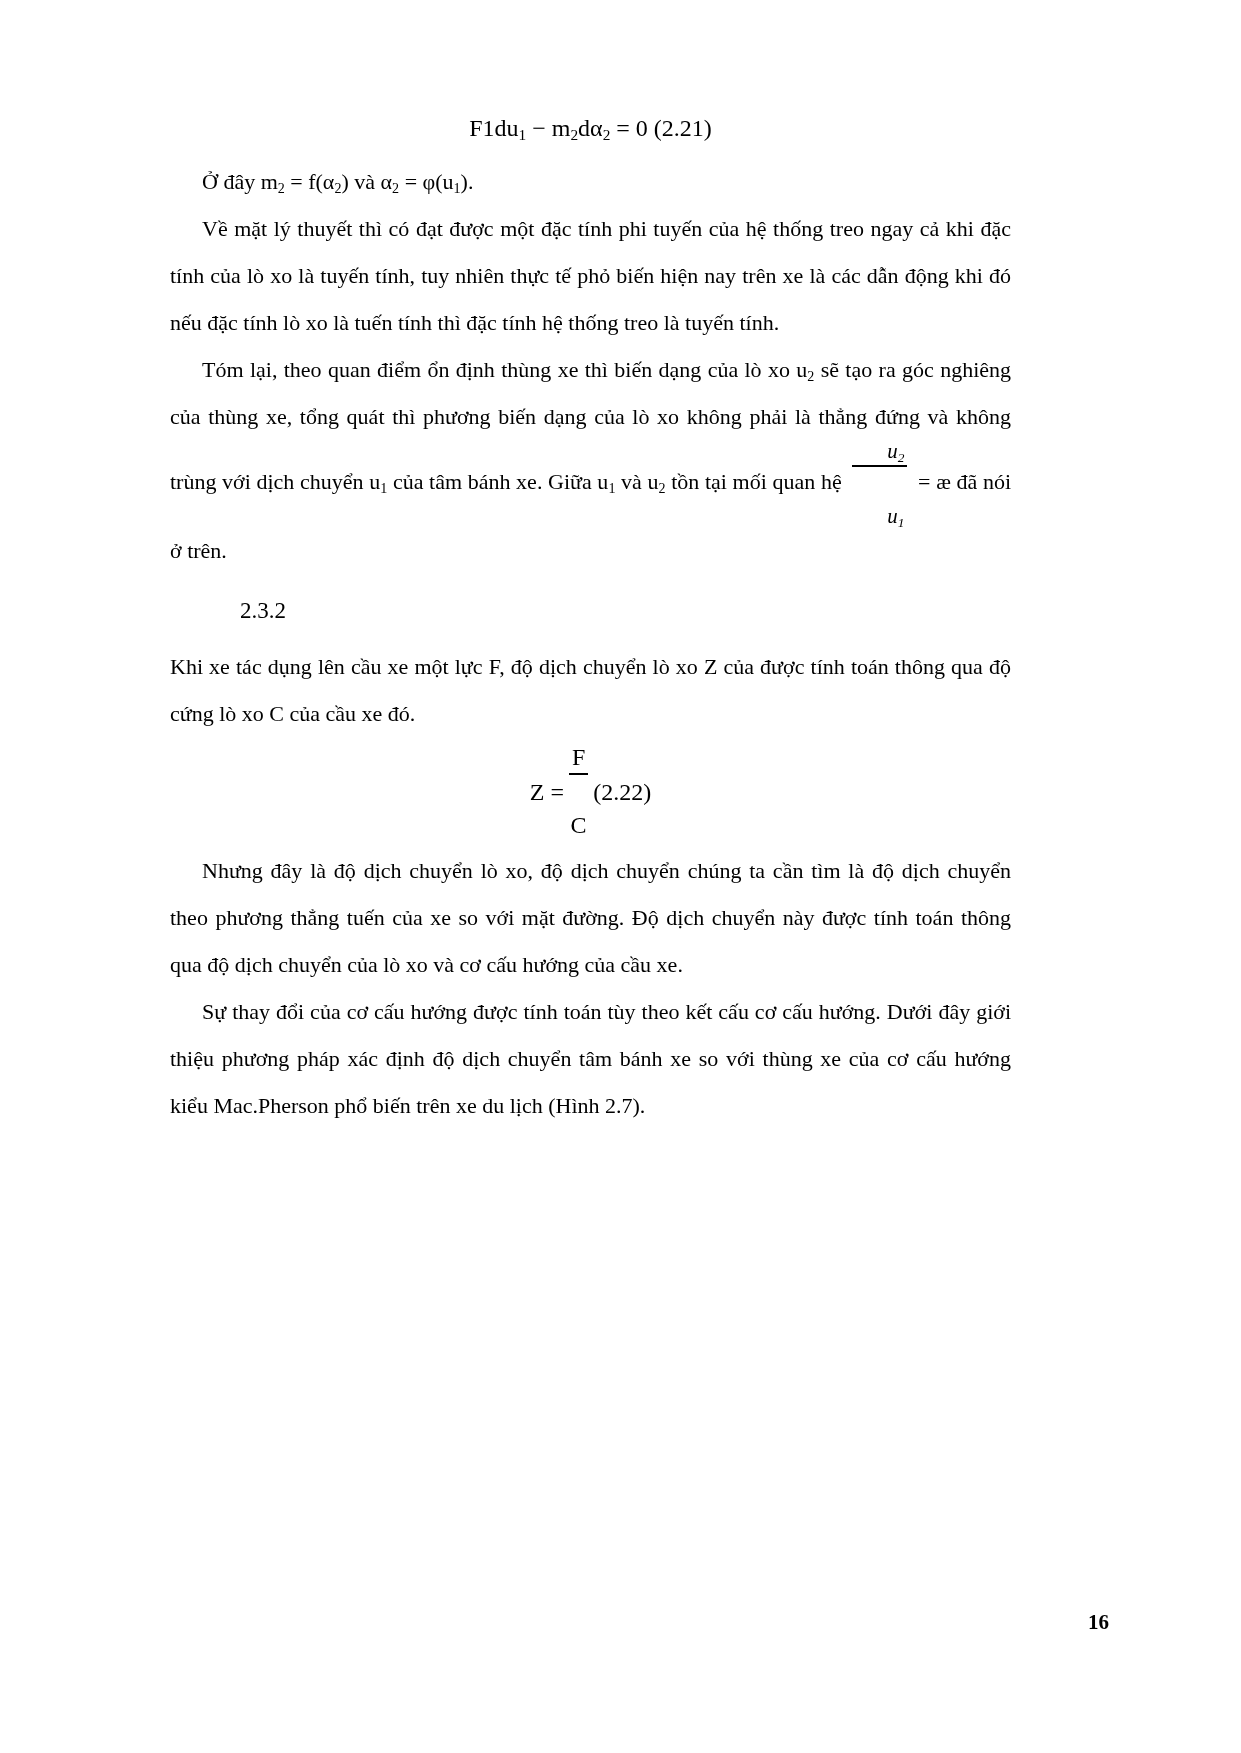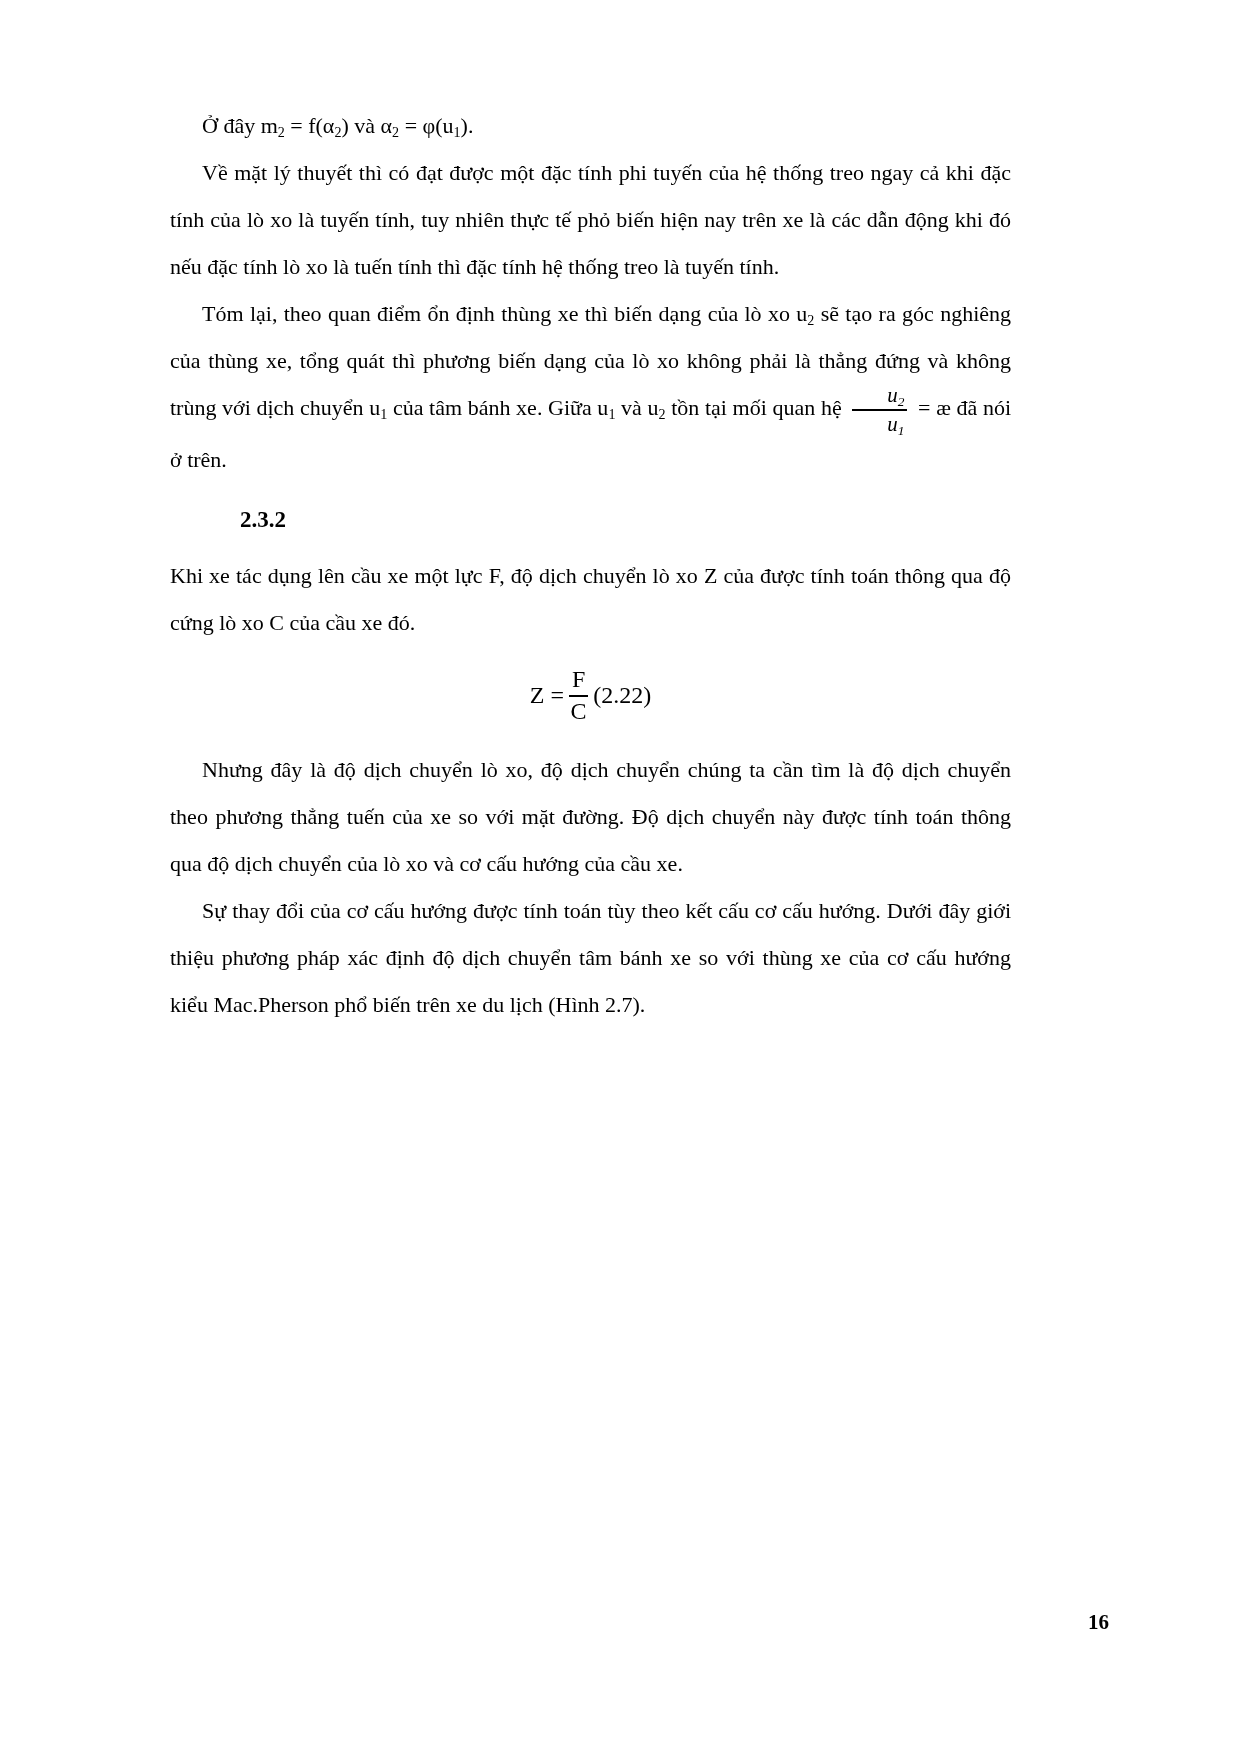--- a/index.html
+++ b/index.html
@@ -53,26 +53,26 @@
     line-height: 1.08;
     margin: 0 5px;
     font-size: 0.95em;
   }
   .frac .num {
     display: block;
     border-bottom: 2px solid #000;
     padding: 0 3px 2px 3px;
     font-family: Liberation Serif, serif;
   }
-  .frac .den { display: block; padding-top: 2px; }
+  .frac .den { display: block; padding-top: 18px; margin-top: 20px; }
   .eq-222 .frac { font-style: normal; font-size: 1em; }
   .heading {
     display: flex;
     gap: 24px;
-    font-weight: bold;
+    font-weight: normal;
     font-size: 23px;
     line-height: 53px;
     margin: 10px 0 6px 70px;
     text-align: right;
   }
   .heading .h-num { flex: 0 0 auto; }
   .heading .h-text { max-width: 706px; }
   .pageno {
     position: absolute;
     left: 1088px;
@@ -80,20 +80,21 @@
     font-size: 21px;
     font-weight: bold;
     text-align: center;
   }
 </style>
 </head>
 <body>
 
 <div class="doc">
 
+  <p class="eq">F1du<sub>1</sub> − m<sub>2</sub>dα<sub>2</sub> = 0  (2.21)</p>
 
   <p class="body">Ở đây m<sub>2</sub> = f(α<sub>2</sub>) và α<sub>2</sub> = φ(u<sub>1</sub>).</p>
 
 
   <p class="body">Về mặt lý thuyết thì có đạt được một đặc tính phi tuyến của hệ thống treo ngay cả khi đặc tính của lò xo là tuyến tính, tuy nhiên thực tế phỏ biến hiện nay trên xe là các dẫn động khi đó nếu đặc tính lò xo là tuến tính thì đặc tính hệ thống treo là tuyến tính.</p>
 
   <p class="body">Tóm lại, theo quan điểm ổn định thùng xe thì biến dạng của lò xo u<sub>2</sub> sẽ tạo ra góc nghiêng của thùng xe, tổng quát thì phương biến dạng của lò xo không phải là thẳng đứng và không trùng với dịch chuyển u<sub>1</sub> của tâm bánh xe. Giữa u<sub>1</sub> và u<sub>2</sub> tồn tại mối quan hệ <span class="frac"><span class="num">u<sub>2</sub></span><span class="den">u<sub>1</sub></span></span> = æ đã nói ở trên.</p>
 
   <div class="heading">
     <span class="h-num">2.3.2</span>

